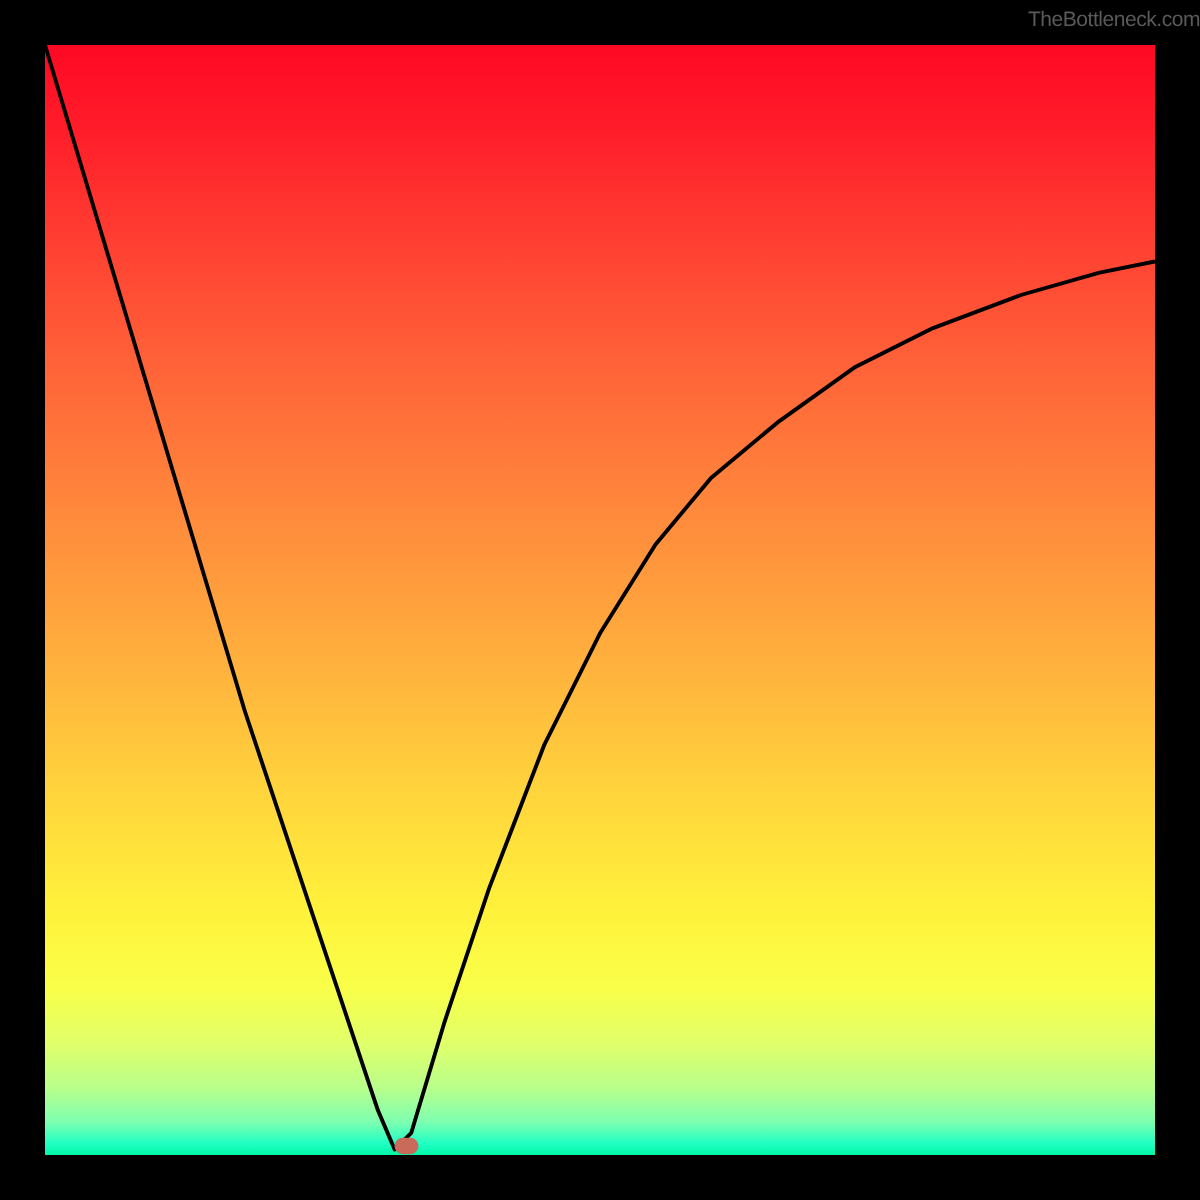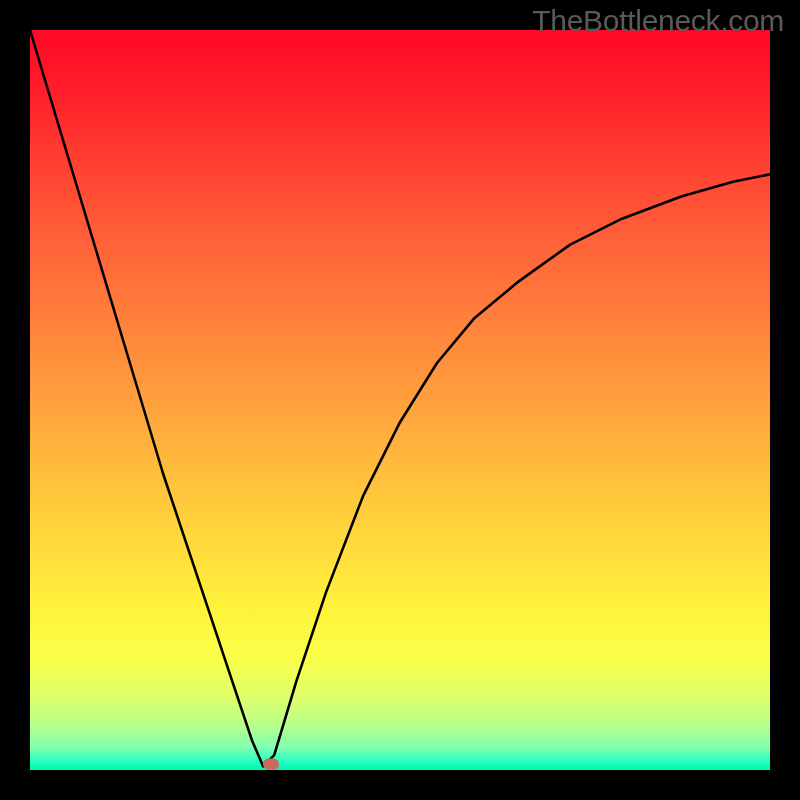--- a/index.html
+++ b/index.html
@@ -6,23 +6,23 @@
   body {
     width: 800px;
     height: 800px;
     background: #000;
     position: relative;
     font-family: Arial, Helvetica, sans-serif;
   }
   .watermark {
     position: absolute;
     top: 4px;
-    right: 16px;
+    right: 0;
     color: #5a5a5a;
-    font-size: 30px;
+    font-size: 14px;
     font-weight: 400;
     letter-spacing: -0.3px;
     z-index: 5;
   }
   .plot-area {
     position: absolute;
     left: 30px;
     top: 30px;
     width: 740px;
     height: 740px;

